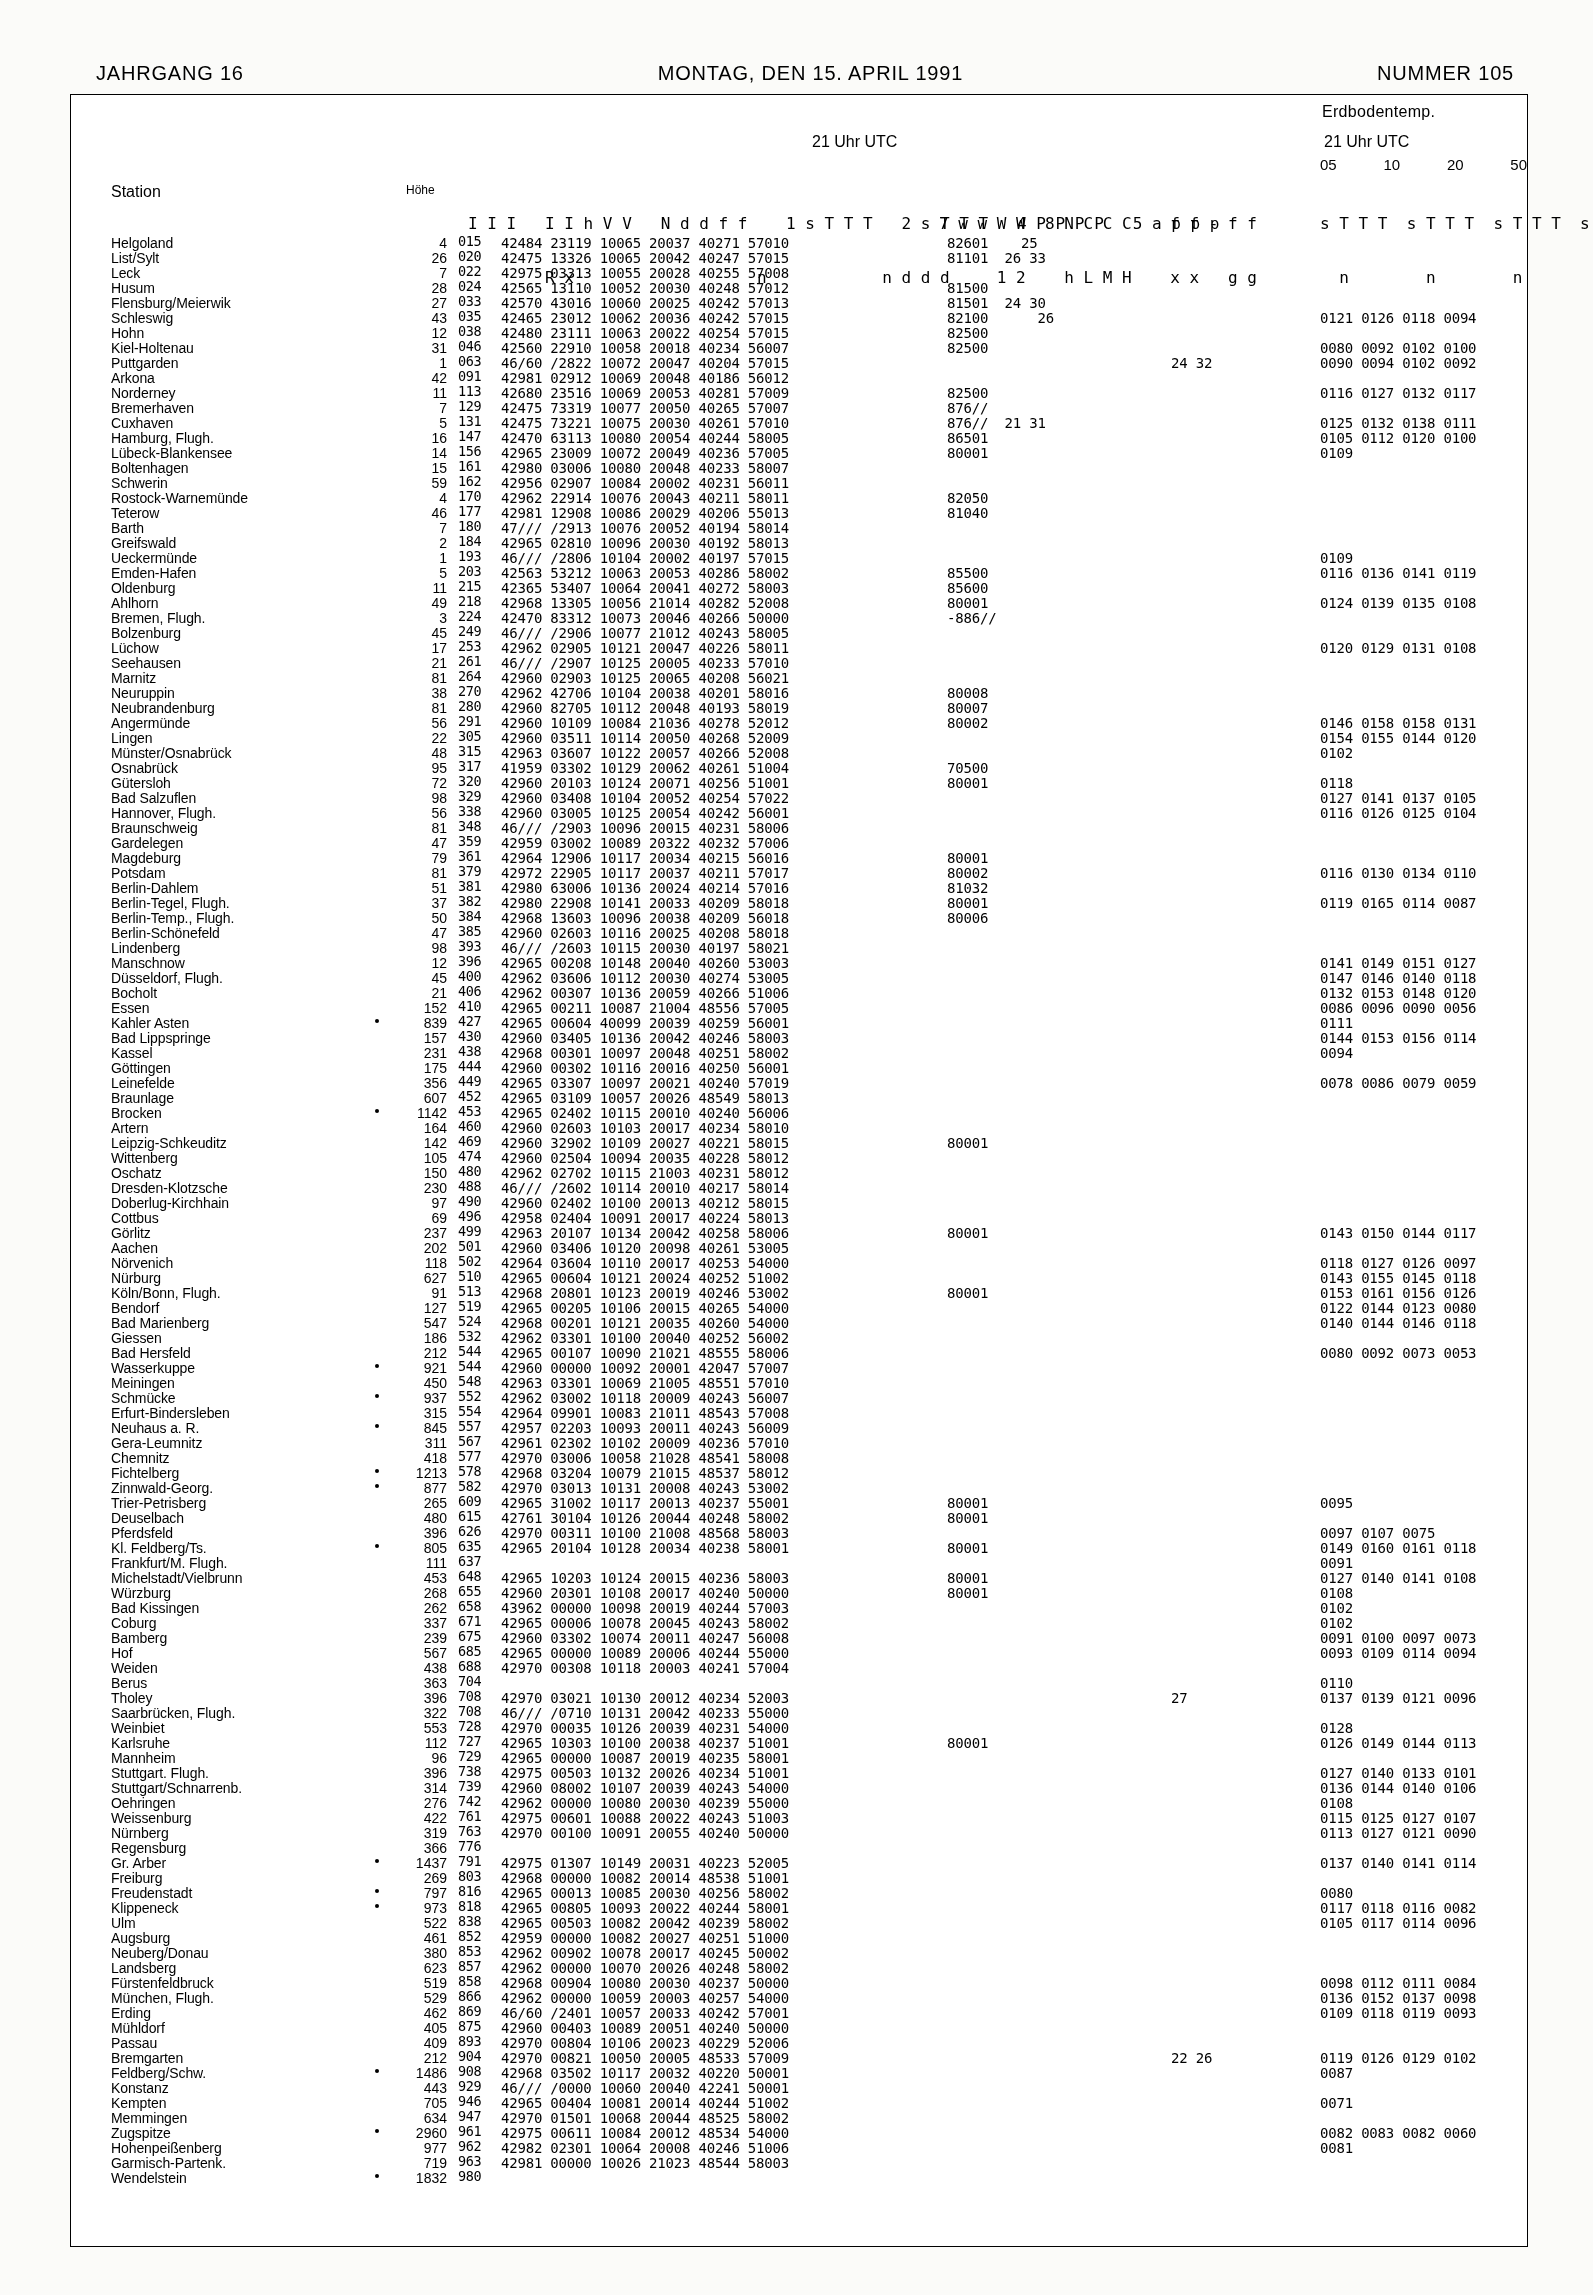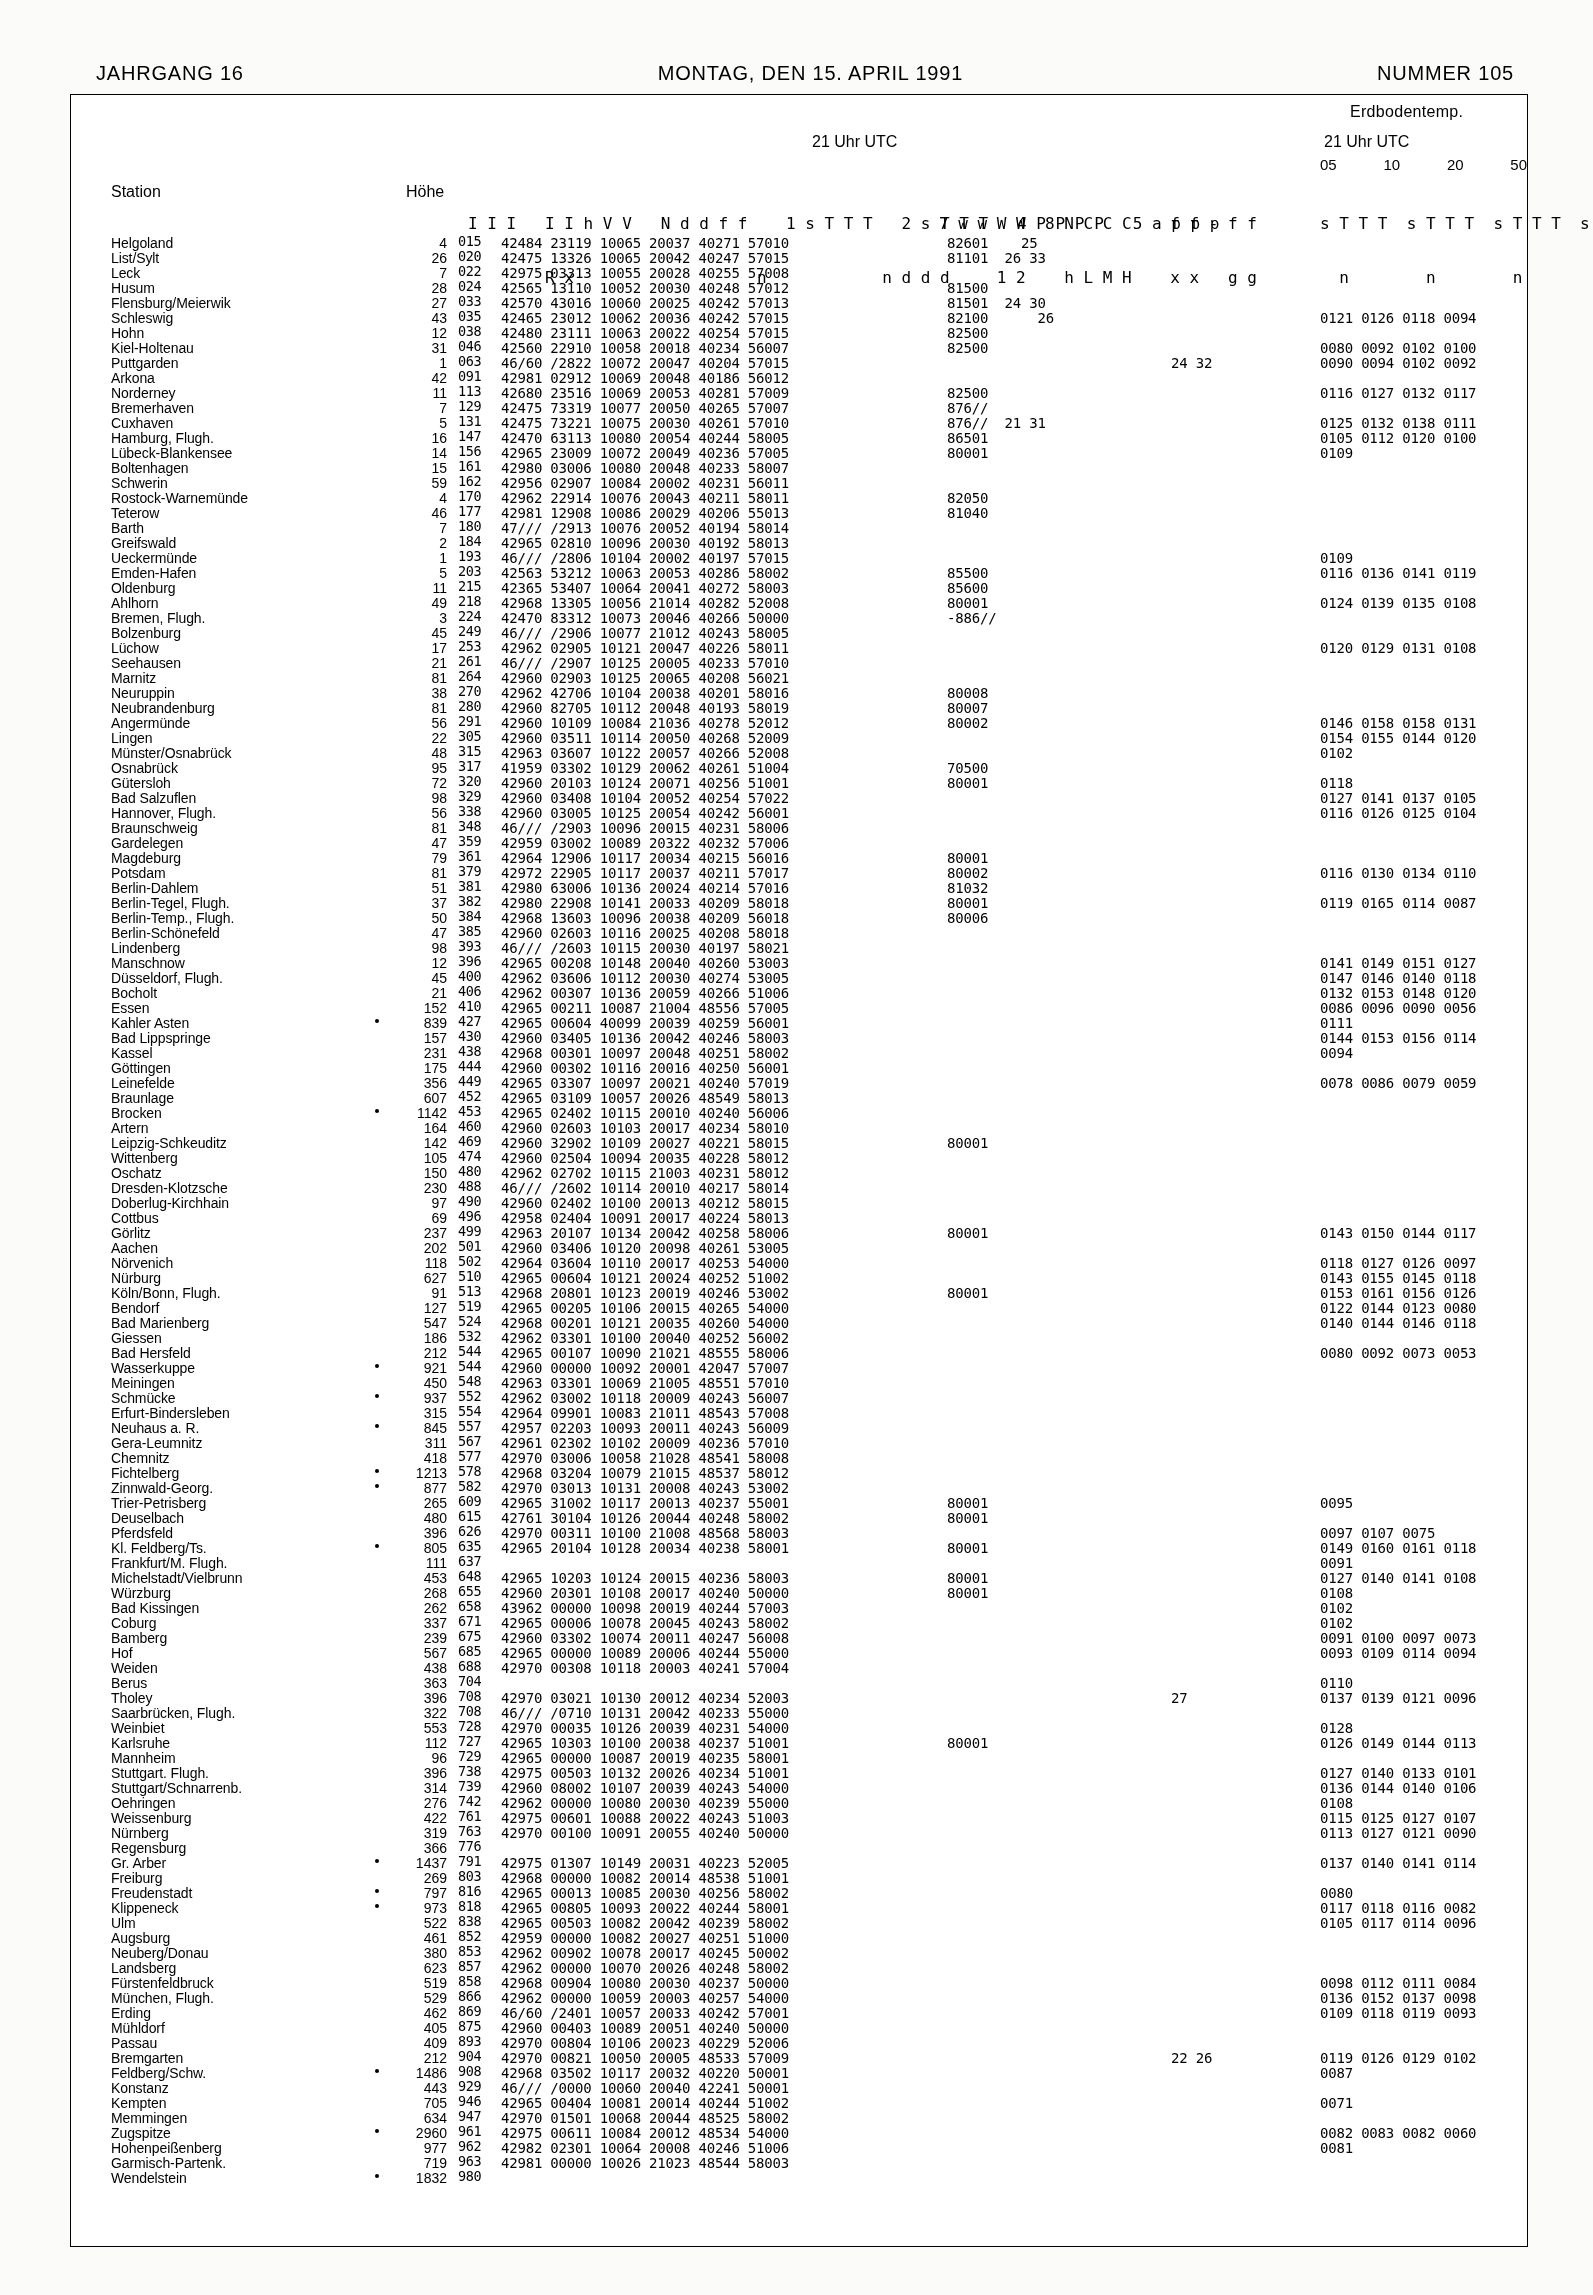--- a/index.html
+++ b/index.html
@@ -54,21 +54,20 @@
     width: 100%;
     height: 100%;
     padding: 0;
   }
   .hdr-erdbodentemp {
     position: absolute;
     left: 1251px;
     top: 8px;
     font-size: 16px;
     letter-spacing: 0.3px;
-    margin-left: 28px;
   }
   .hdr-21utc-main {
     position: absolute;
     left: 741px;
     top: 38px;
     font-size: 16px;
   }
   .hdr-21utc-right {
     position: absolute;
     left: 1253px;
@@ -87,21 +86,21 @@
   .hdr-station {
     position: absolute;
     left: 40px;
     top: 88px;
     font-size: 16px;
   }
   .hdr-hoehe {
     position: absolute;
     left: 335px;
     top: 88px;
-    font-size: 16px;
+    font-size: 12px;
   }
   .hdr-cols {
     position: absolute;
     left: 397px;
     top: 84px;
     font-size: 16px;
     font-family: "DejaVu Sans Mono", monospace;
     white-space: pre;
     line-height: 1.12;
     letter-spacing: 0px;

